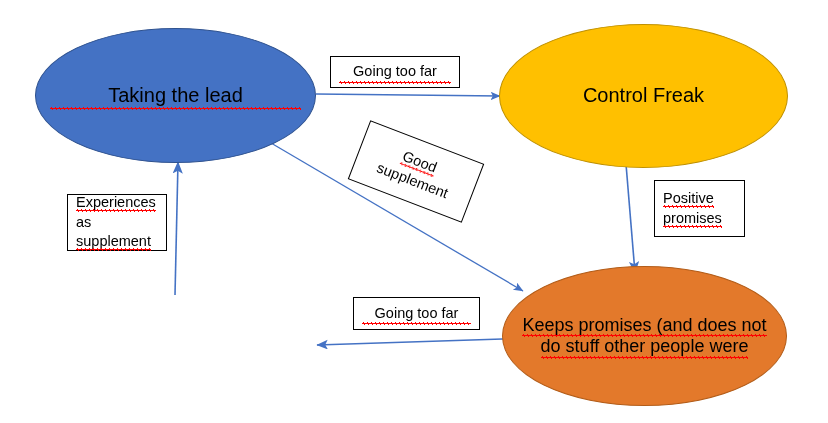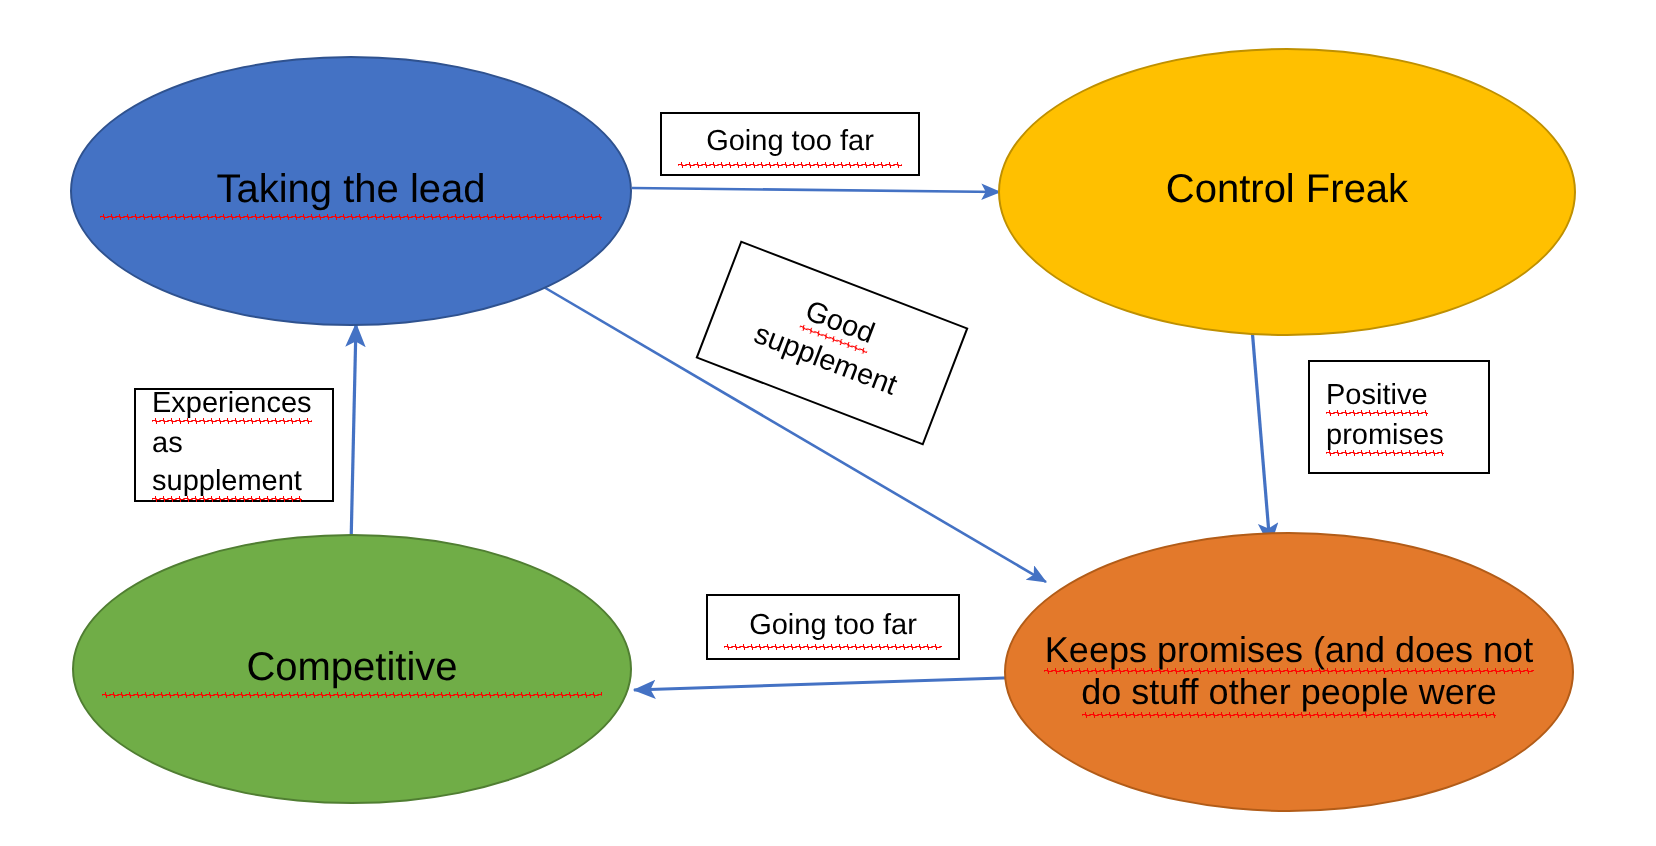--- a/index.html
+++ b/index.html
@@ -114,23 +114,20 @@
   </svg>
 
   <div class="node blue node-lg" style="left:35px; top:28px; width:281px; height:135px;">
     <span class="label-text sq">Taking the lead</span>
   </div>
 
   <div class="node gold node-lg" style="left:499px; top:24px; width:289px; height:144px;">
     <span class="label-text">Control Freak</span>
   </div>
 
-  <div class="node green node-lg" style="left:36px; top:267px; width:280px; height:135px;">
-    <span class="label-text sq">Competitive</span>
-  </div>
 
   <div class="node orange node-sm" style="left:502px; top:266px; width:285px; height:140px;">
     <span class="label-text">
       <span class="sq">Keeps promises (and does not</span><br>
       <span class="sq">do stuff other people were</span><br>
     </span>
   </div>
 
   <div class="callout center" style="left:330px; top:56px; width:130px; height:32px;">
     <span class="txt sq">Going too far</span>

